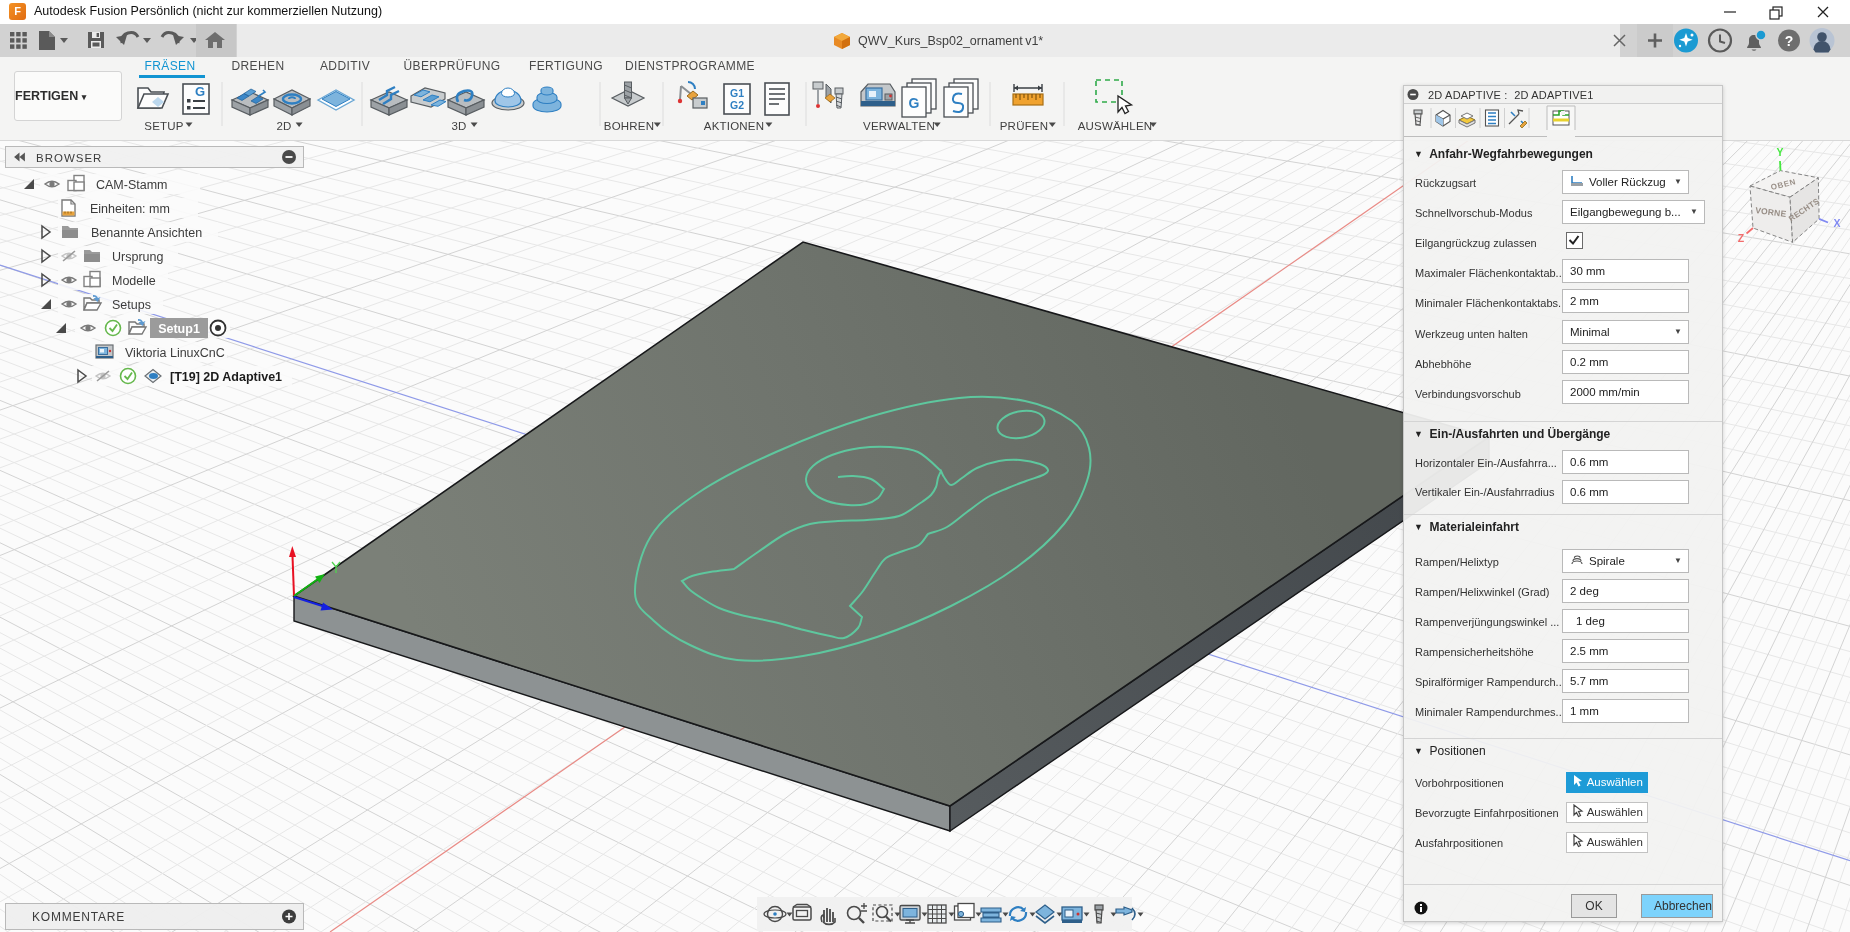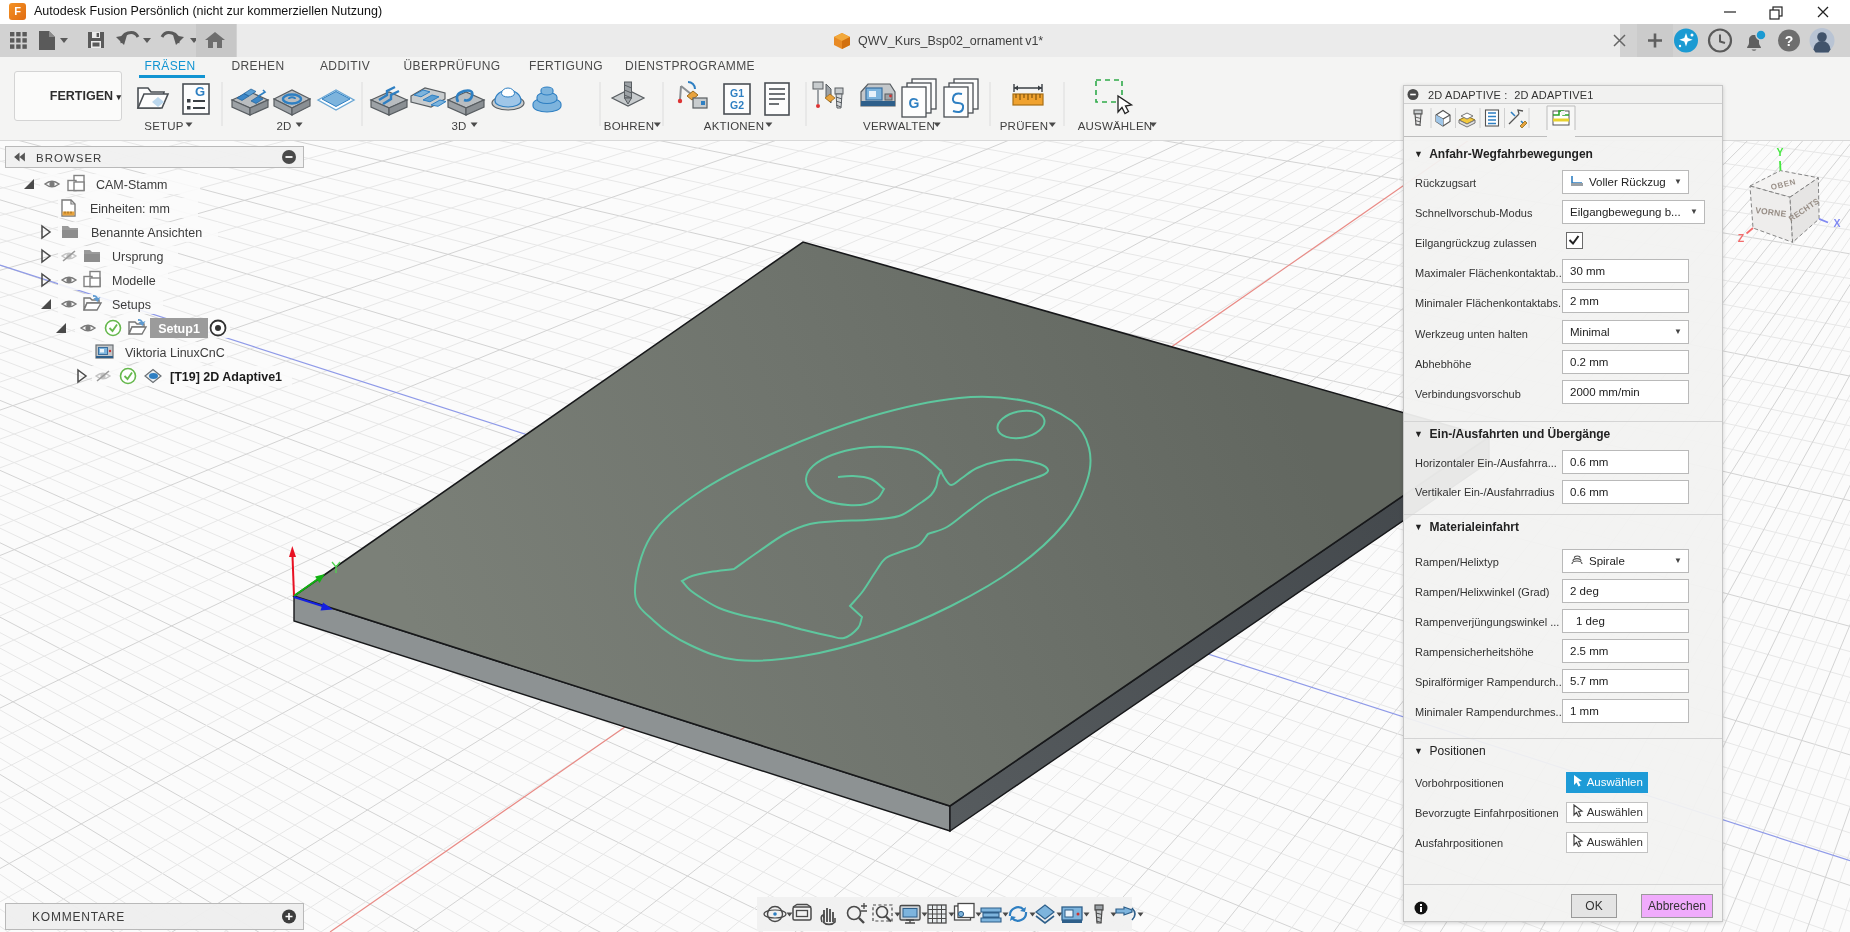--- a/index.html
+++ b/index.html
@@ -297,21 +297,21 @@
 <circle cx="1761" cy="11" r="5" fill="#1b9ad2" stroke="#d2d2d2" stroke-width="1.5"></circle>
 <circle cx="1789" cy="16.5" r="11" fill="#6e6e6e"></circle>
 <text x="1789" y="21.5" font-size="14" fill="#fff" text-anchor="middle" font-weight="bold" font-family="'Liberation Sans',sans-serif">?</text>
 <circle cx="1822" cy="16.5" r="12.5" fill="#b9c4d4"></circle>
 <circle cx="1822" cy="13" r="4.8" fill="#41536b"></circle>
 <path d="M1813.5,25.5 a8.5,8.5 0 0 1 17,0 l-2,3 l-13,0 Z" fill="#41536b"></path>
 </g>
       </svg>
     </div>
 <div style="position:absolute;left:0;top:57px;width:1850px;height:83px;background:#f4f4f3;border-bottom:1px solid #d8d8d8">
-<div style="position:absolute;left:14px;top:14px;width:106px;height:48px;background:#fbfbfa;border:1px solid #d4d4d4;border-radius:3px;text-align:right;line-height:48px;font-size:12.5px;font-weight:bold;color:#2d2d2d">FERTIGEN <span style="font-size:9px">▾</span></div>
+<div style="position:absolute;left:14px;top:14px;width:106px;height:48px;background:#fbfbfa;border:1px solid #d4d4d4;border-radius:3px;text-align:left;line-height:48px;font-size:12.5px;font-weight:bold;color:#2d2d2d">FERTIGEN <span style="font-size:9px">▾</span></div>
 <div style="position:absolute;left:139px;top:18px;width:66px;height:3px;background:#1194d2"></div>
 <svg width="1850" height="83" style="position:absolute;left:0;top:0" font-family="'Liberation Sans',sans-serif">
 <text x="170" y="13" font-size="12" fill="#1194d2" text-anchor="middle" letter-spacing="0.4">FRÄSEN</text>
         <text x="258" y="13" font-size="12" fill="#4a4a4a" text-anchor="middle" letter-spacing="0.4">DREHEN</text>
         <text x="345" y="13" font-size="12" fill="#4a4a4a" text-anchor="middle" letter-spacing="0.4">ADDITIV</text>
         <text x="452" y="13" font-size="12" fill="#4a4a4a" text-anchor="middle" letter-spacing="0.4">ÜBERPRÜFUNG</text>
         <text x="566" y="13" font-size="12" fill="#4a4a4a" text-anchor="middle" letter-spacing="0.4">FERTIGUNG</text>
         <text x="690" y="13" font-size="12" fill="#4a4a4a" text-anchor="middle" letter-spacing="0.4">DIENSTPROGRAMME</text>
 <text x="164" y="73" font-size="11.5" fill="#3f3f3f" text-anchor="middle" letter-spacing="0.2">SETUP</text>
         <path d="M185.5,65.5 l7,0 l-3.5,4.5 z" fill="#4a4a4a"></path>
@@ -788,14 +788,14 @@
       <div style="position:absolute;left:162px;top:746px;width:82px;height:21px;background:#fff;border:1px solid #c2c2c2;color:#333;box-sizing:border-box;font-size:11.5px;line-height:19px;text-align:center"><svg width="13" height="14" style="vertical-align:-2px">
           <path d="M3,1 L3,11 L5.5,8.5 L7.5,12.5 L9.5,11.5 L7.5,7.5 L11,7 Z" fill="none" stroke="#444" stroke-width="1.2"></path>
         </svg> Auswählen</div>
       <div style="position:absolute;left:0px;top:798px;width:318px;height:1px;background:#d4d4d4"></div>
       <div style="position:absolute;left:10px;top:815px"><svg width="16" height="16">
           <circle cx="7" cy="7" r="6.5" fill="#111"></circle>
           <rect x="6" y="6" width="2" height="5" fill="#fff"></rect>
           <rect x="6" y="3" width="2" height="2" fill="#fff"></rect>
         </svg></div>
       <div style="position:absolute;left:167px;top:808px;width:46px;height:24px;background:#e4e4e4;border:1px solid #9a9a9a;box-sizing:border-box;text-align:center;font-size:12px;color:#333;line-height:22px">OK</div>
-      <div style="position:absolute;left:237px;top:808px;width:72px;height:24px;background:#f0abfc;border:1px solid #9a9a9a;box-sizing:border-box;text-align:center;font-size:12px;color:#333;line-height:22px">Abbrechen</div>
+      <div style="position:absolute;left:237px;top:808px;width:72px;height:24px;background:#7dd3fc;border:1px solid #9a9a9a;box-sizing:border-box;text-align:right;font-size:12px;color:#333;line-height:22px">Abbrechen</div>
     </div>
 </div>
 </body></html>

